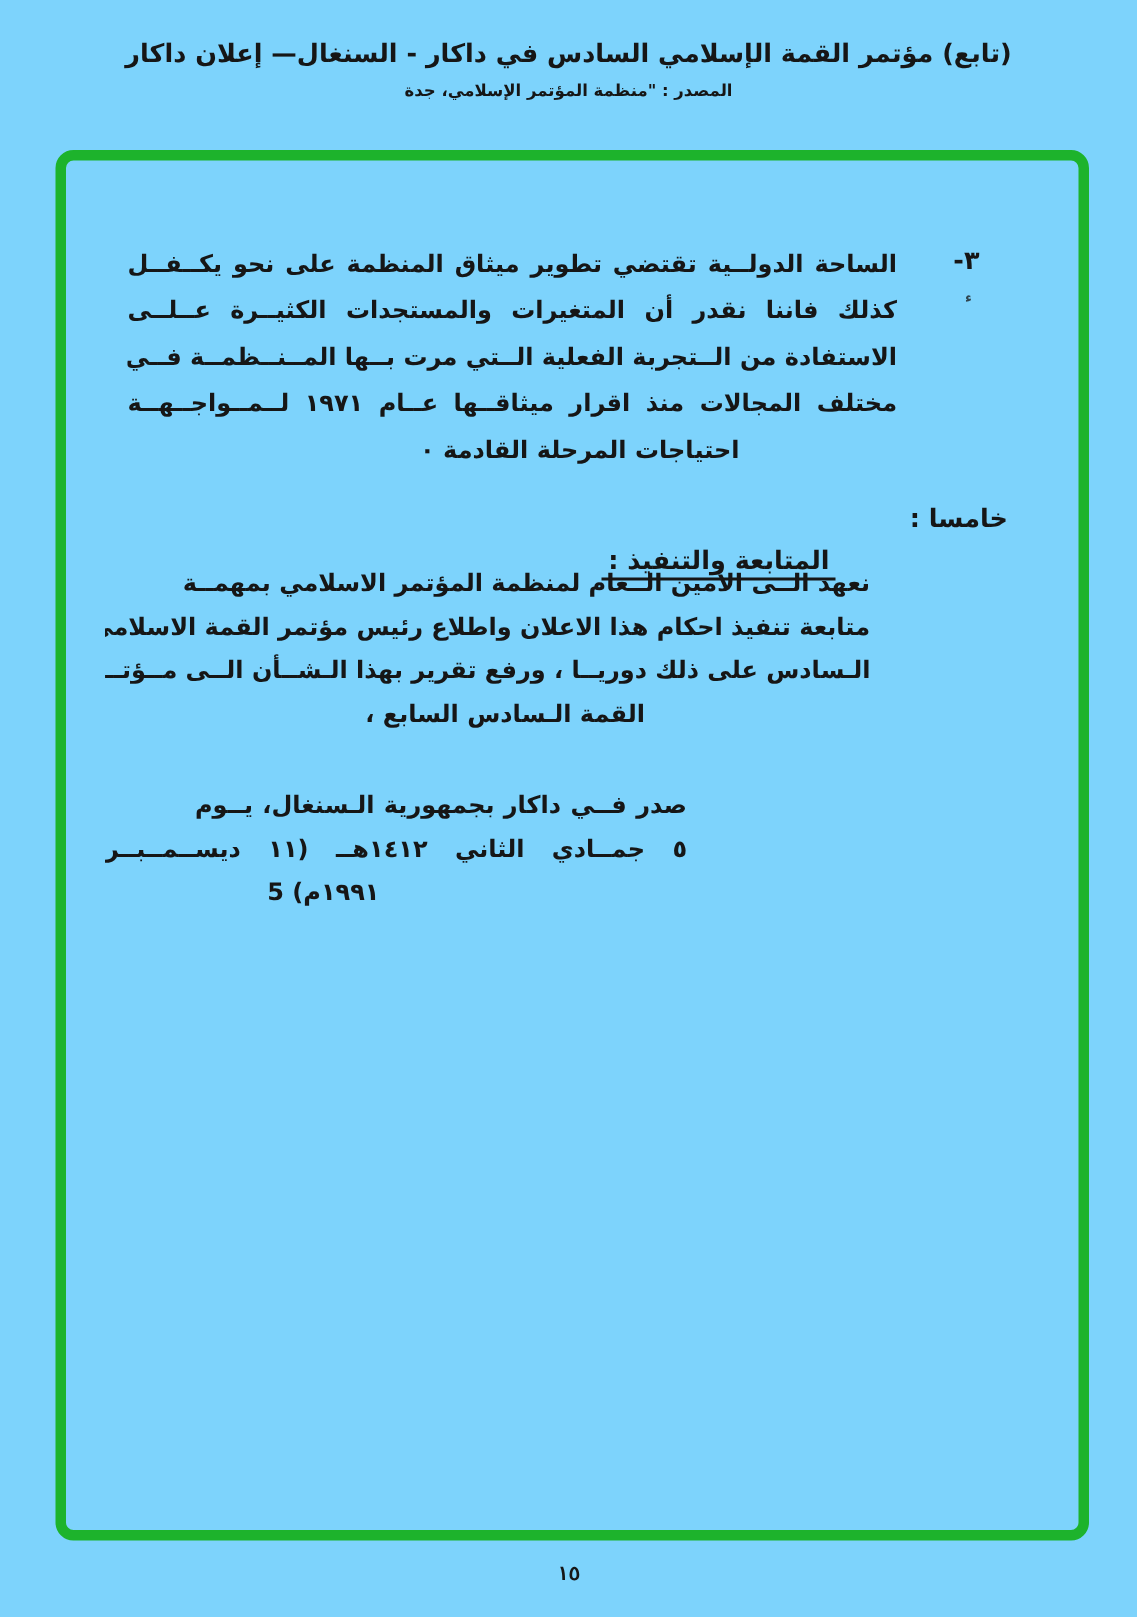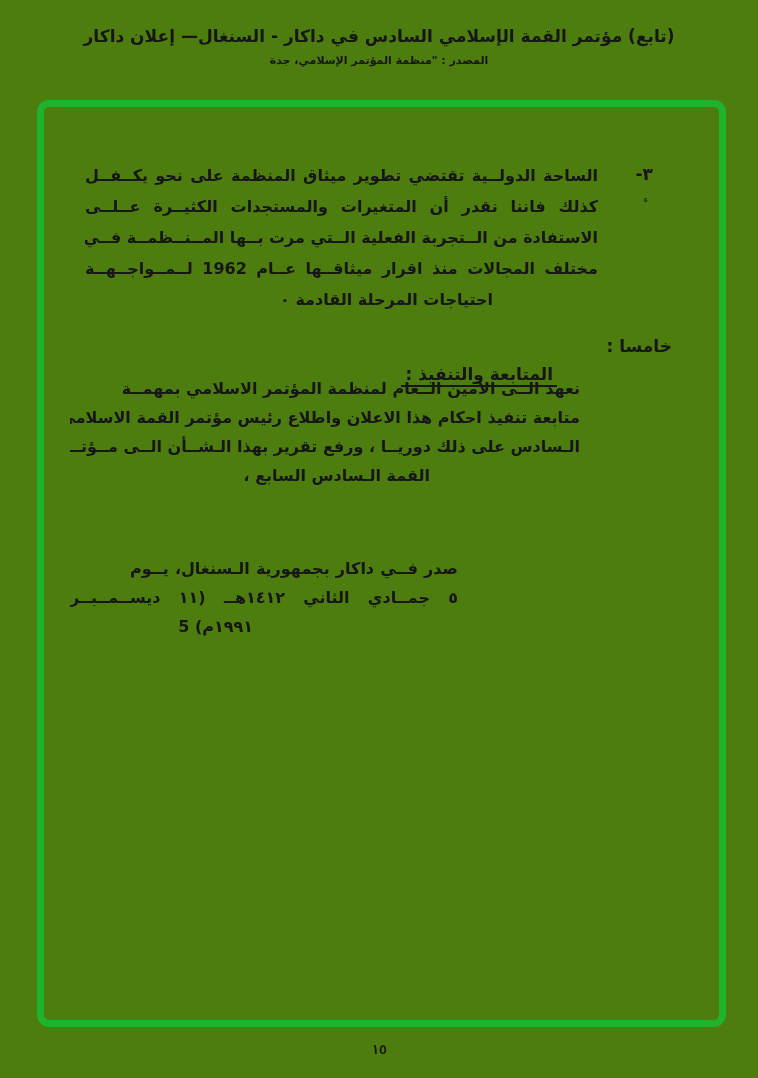--- a/index.html
+++ b/index.html
@@ -98,55 +98,55 @@
     text-align-last: right;
     padding-right: 150px;
   }
   .date-lines {
     position: absolute;
     top: 522px; left: 70px;
     width: 388px;
     font-size: 16px;
     line-height: 29px;
   }
-  .date-lines .line:nth-child(1) { padding-left: 60px; margin-top: 32px; }
+  .date-lines .line:nth-child(1) { padding-left: 60px; }
   .date-lines .line:nth-child(3) {
     text-align: left;
     text-align-last: right;
     padding-right: 205px;
   }
   .page-number {
     position: absolute;
     top: 1042px; left: 0; right: 0;
     text-align: center;
     font-size: 13px;
     letter-spacing: 2px;
     font-family: Liberation Mono, monospace;
   }
 </style>
 </head>
 <body>
 
-<div class="page" style="--frame: #1db32c; --ink: #161616; background: #4d7c0f;">
+<div class="page" style="--frame: #1db32c; --ink: #161616; background: #7dd3fc;">
 
   <div class="header-title">(تابع) مؤتمر القمة الإسلامي السادس في داكار - السنغال— إعلان داكار</div>
 
   <div class="header-source">المصدر : "منظمة المؤتمر الإسلامي، جدة</div>
 
   <div class="green-frame"></div>
 
   <div class="item3-marker">٣-</div>
 
   <div class="stray-mark">ء</div>
 
   <div class="item3-lines">
       <div class="line">الساحة الدولــية تقتضي تطوير ميثاق المنظمة على نحو يكــفــل</div>
       <div class="line">كذلك فاننا نقدر أن المتغيرات والمستجدات الكثيــرة عــلــى</div>
       <div class="line">الاستفادة من الــتجربة الفعلية الــتي مرت بــها المــنــظمــة فــي</div>
-      <div class="line">مختلف المجالات منذ اقرار ميثاقــها عــام 1962 لــمــواجــهــة</div>
+      <div class="line">مختلف المجالات منذ اقرار ميثاقــها عــام ١٩٧١ لــمــواجــهــة</div>
       <div class="line">احتياجات المرحلة القادمة ٠</div>
     </div>
 
   <div class="section-label">خامسا :</div>
 
   <div class="section-heading">المتابعة والتنفيذ :</div>
 
   <div class="para2-lines">
       <div class="line">نعهد الــى الامين الــعام  لمنظمة المؤتمر الاسلامي بمهمــة</div>
       <div class="line">متابعة تنفيذ احكام هذا الاعلان واطلاع رئيس مؤتمر القمة الاسلامي</div>

